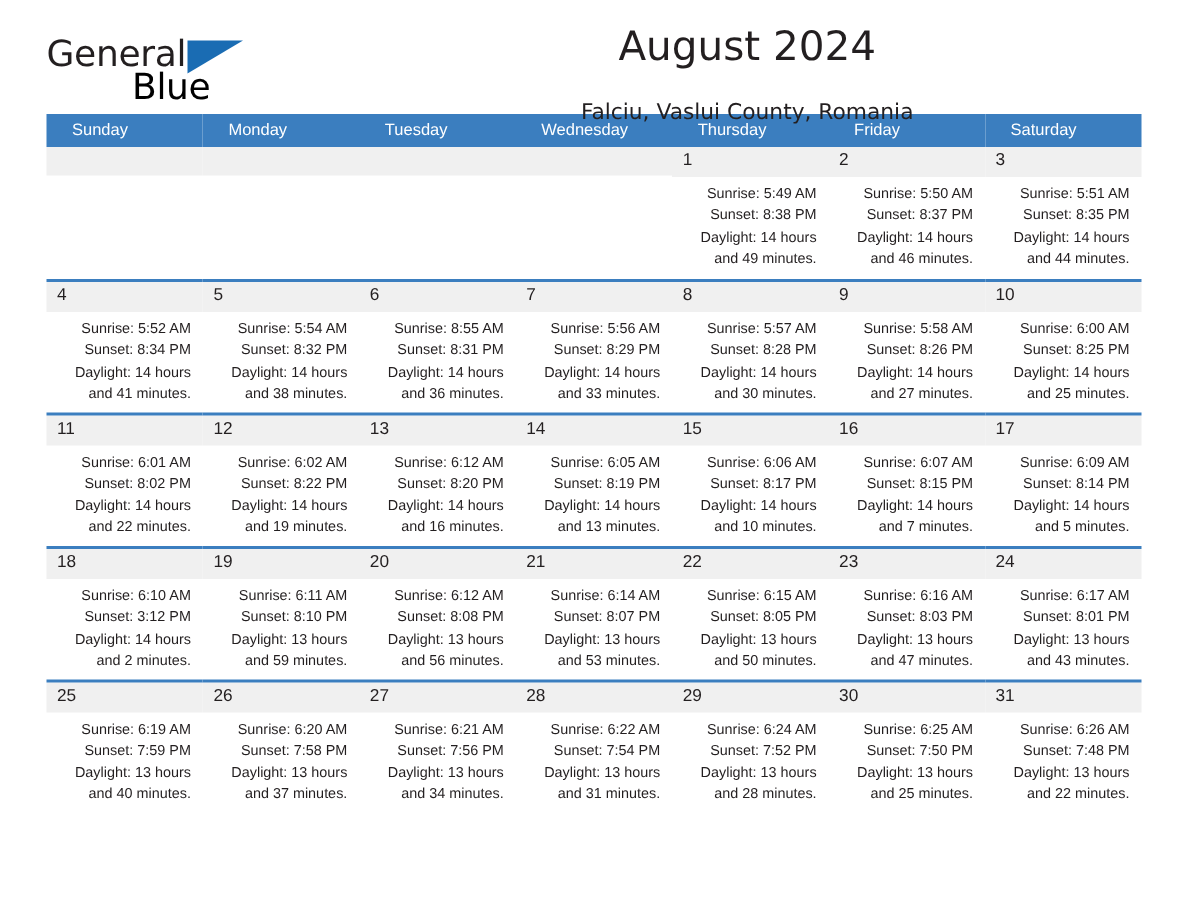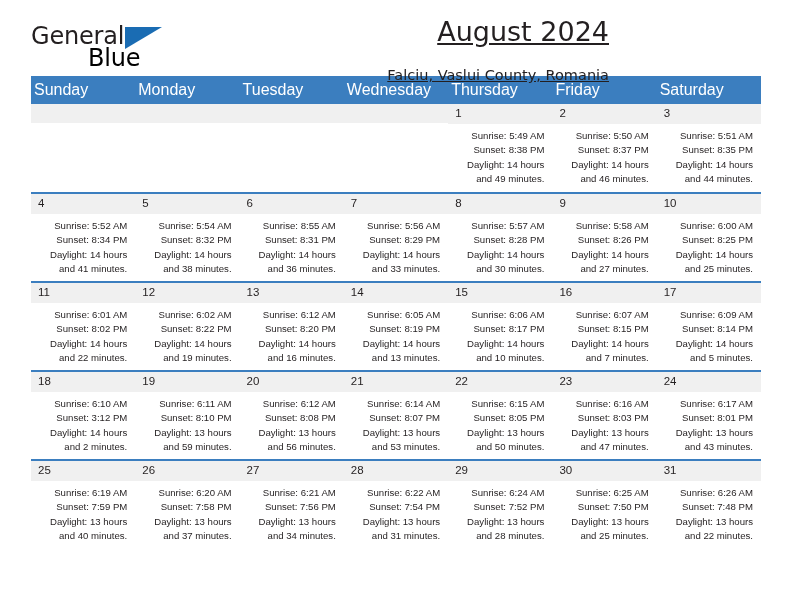--- a/index.html
+++ b/index.html
@@ -58,23 +58,22 @@
   .brand-triangle {
     position: absolute;
     left: 94px;
     top: 3px;
     width: 0;
     height: 0;
     border-left: 37px solid #1a6cb3;
     border-bottom: 22px solid transparent;
   }
   .title-block {
-    text-align: right;
+    text-align: center;
     margin-top: 16px;
-    text-decoration: underline;
   }
   .cal-title {
     font-size: 27px;
     font-weight: 400;
     color: #231f20;
     font-family: "DejaVu Sans", sans-serif;
     line-height: 1.15;
     white-space: nowrap;
   }
   .cal-subtitle {
@@ -88,24 +87,24 @@
 
   
   .calendar {
     width: 730px;
     border-collapse: collapse;
     table-layout: fixed;
   }
   .dow-row th {
     background: #3b7ebf;
     color: #ffffff;
-    font-size: 16px;
+    font-size: 11px;
     font-weight: 400;
     text-align: left;
-    padding: 5px 0 5px 3px;
+    padding: 5px 0 5px 17px;
     font-family: "Liberation Sans", sans-serif;
     height: 12px;
   }
   .week-row td {
     vertical-align: top;
     padding: 0;
     border-top: 2px solid #3b7ebf;
     height: 89px;
     box-sizing: border-box;
   }

